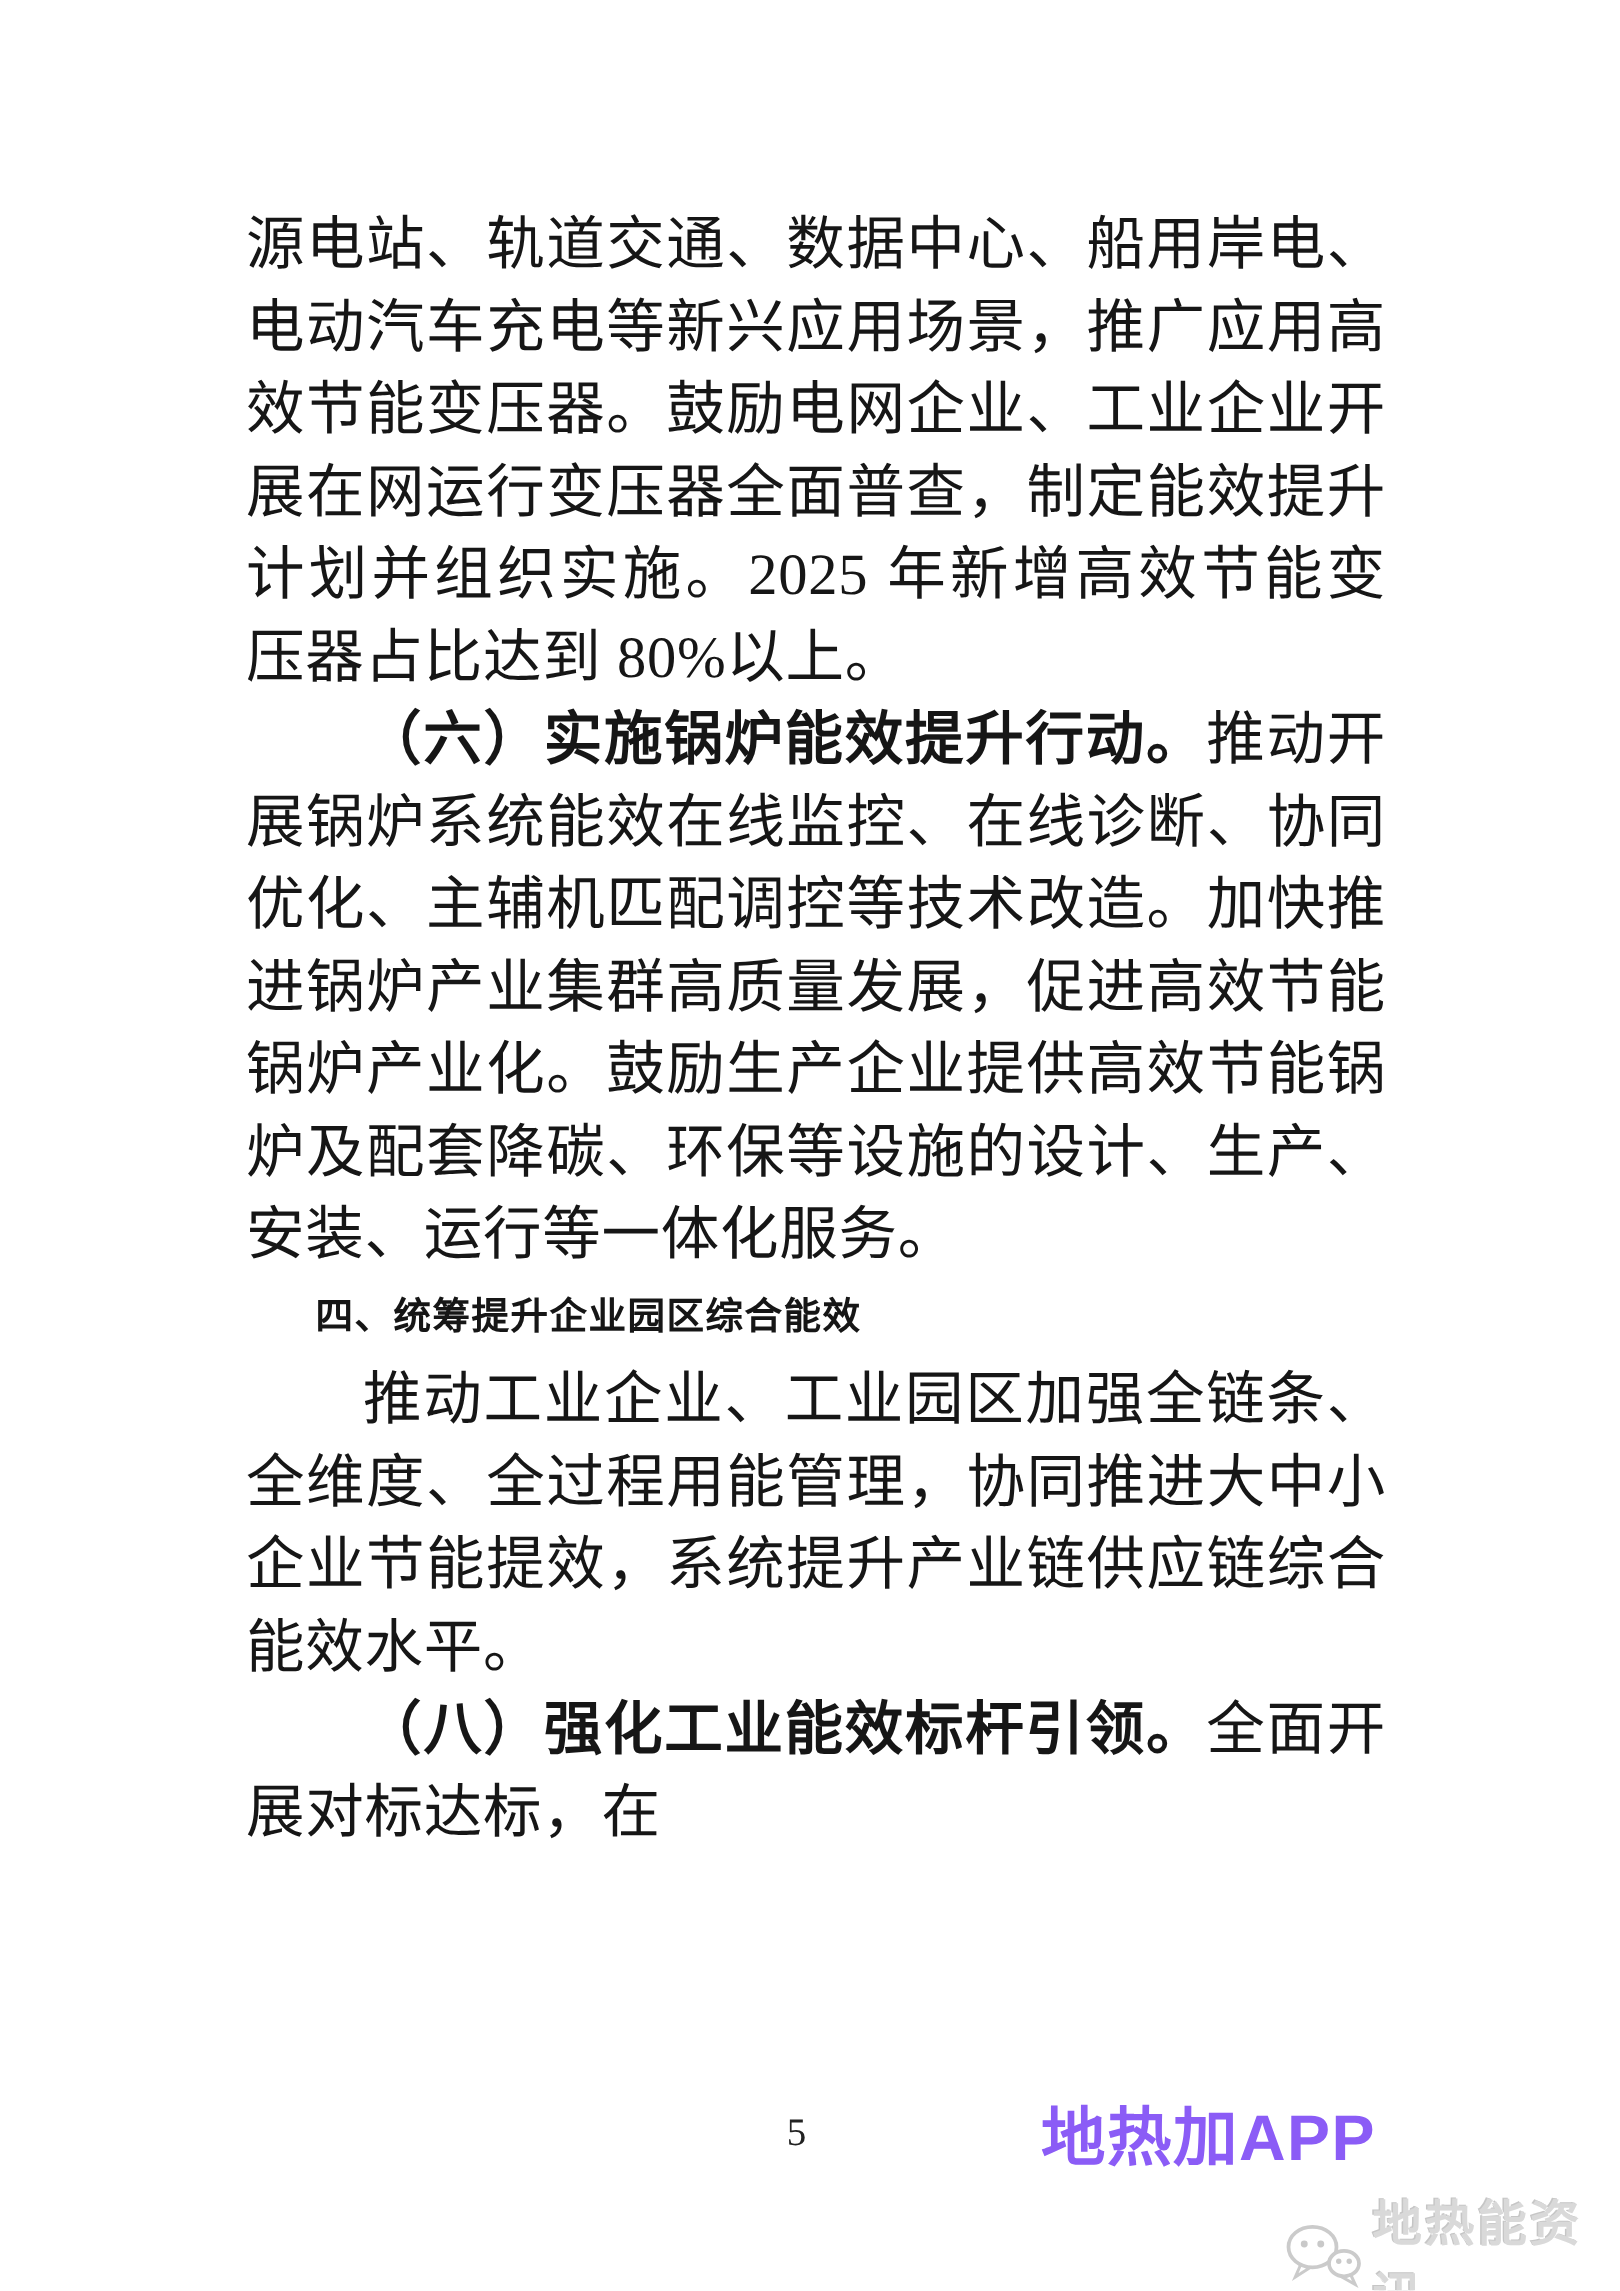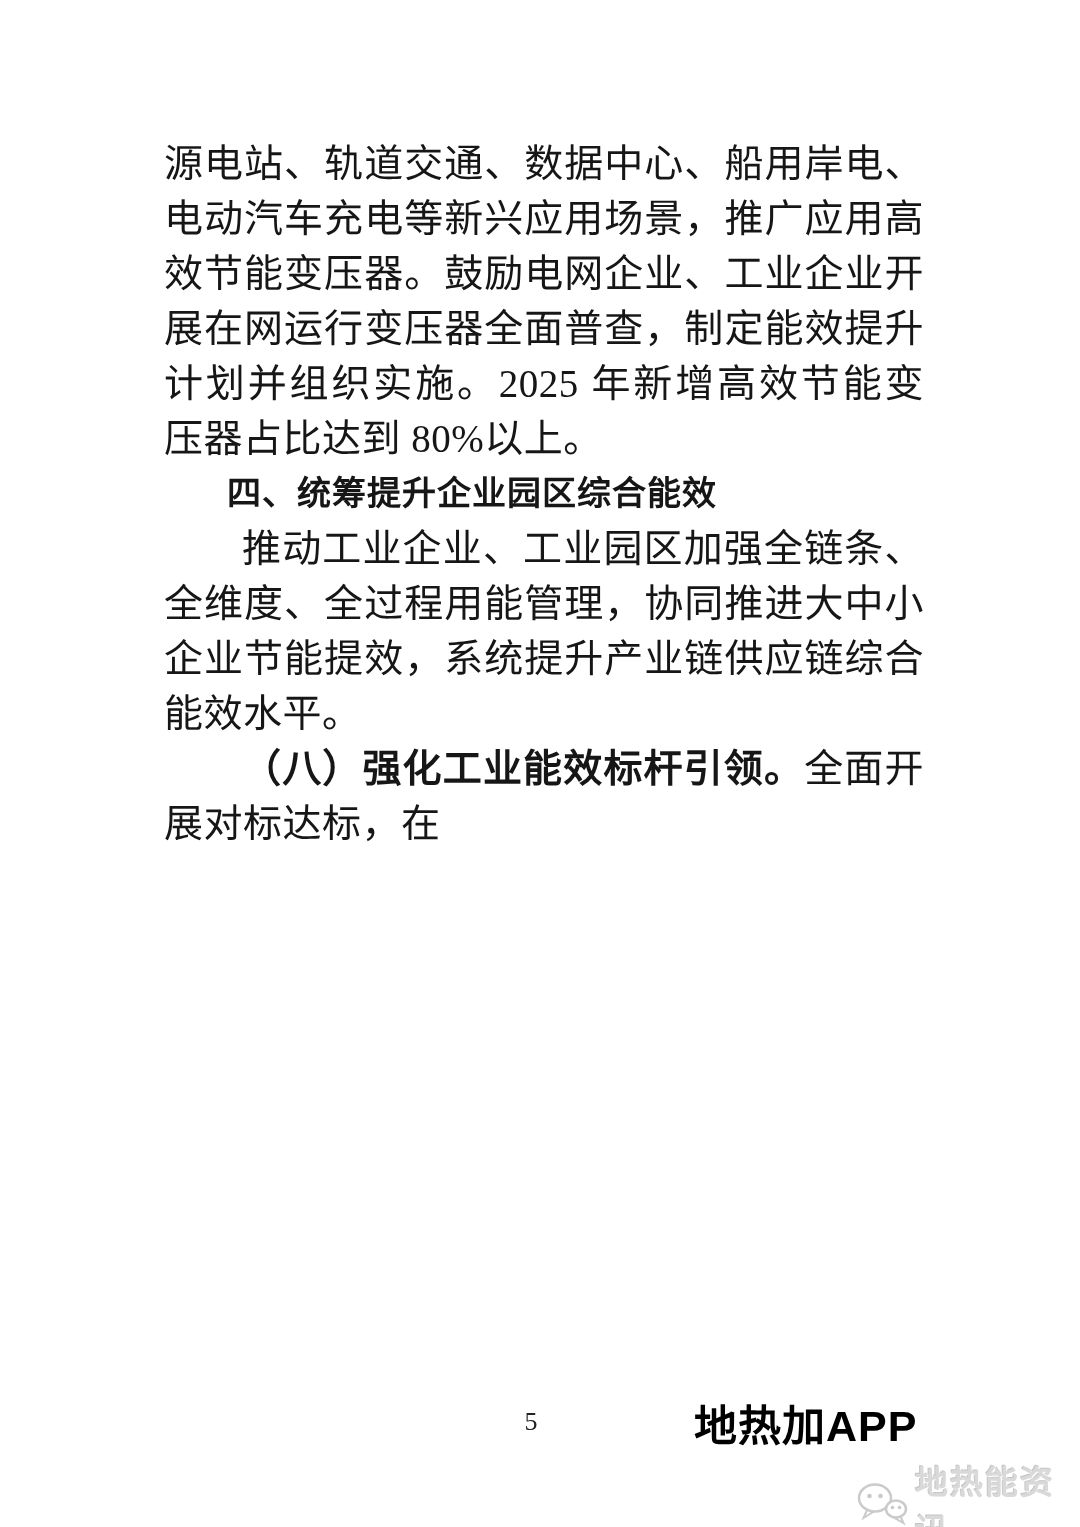--- a/index.html
+++ b/index.html
@@ -28,21 +28,21 @@
     line-height: 55px;
     text-align: justify;
     text-indent: 2em;
     letter-spacing: 0.5px;
   }
   .para.no-indent { text-indent: 0; }
   .para .lead { font-weight: bold; }
   .heading {
     margin: 0;
     font-family: "Liberation Sans", "DejaVu Sans", sans-serif;
-    font-size: 34px;
+    font-size: 25px;
     font-weight: bold;
     line-height: 55px;
     text-indent: 1.85em;
     letter-spacing: 1px;
   }
   .page-number {
     position: absolute;
     top: 1407px;
     left: 0;
     right: 18px;
@@ -53,21 +53,21 @@
   }
   .app-watermark {
     position: absolute;
     left: 694px;
     top: 1400px;
     font-family: "Liberation Sans", "DejaVu Sans", sans-serif;
     font-size: 43px;
     font-weight: bold;
     line-height: 52px;
     letter-spacing: 1px;
-    color: #000000;
+    color: #8b5cf6;
   }
   .channel-watermark {
     position: absolute;
     left: 856px;
     top: 1456px;
     display: flex;
     align-items: center;
     gap: 7px;
   }
   .channel-label {
@@ -84,20 +84,23 @@
 <body>
 
 <div class="page">
 
   <main class="content">
 
     <p class="para no-indent">
       <span>源电站、轨道交通、数据中心、船用岸电、电动汽车充电等新兴应用场景，推广应用高效节能变压器。鼓励电网企业、工业企业开展在网运行变压器全面普查，制定能效提升计划并组织实施。2025 年新增高效节能变压器占比达到 80%以上。</span>
     </p>
 
+    <p class="para">
+      <span class="lead">（六）实施锅炉能效提升行动。</span><span>推动开展锅炉系统能效在线监控、在线诊断、协同优化、主辅机匹配调控等技术改造。加快推进锅炉产业集群高质量发展，促进高效节能锅炉产业化。鼓励生产企业提供高效节能锅炉及配套降碳、环保等设施的设计、生产、安装、运行等一体化服务。</span>
+    </p>
 
 
     <h2 class="heading">四、统筹提升企业园区综合能效</h2>
 
     <p class="para">
       <span>推动工业企业、工业园区加强全链条、全维度、全过程用能管理，协同推进大中小企业节能提效，系统提升产业链供应链综合能效水平。</span>
     </p>
 
     <p class="para">
       <span class="lead">（八）强化工业能效标杆引领。</span><span>全面开展对标达标，在</span>

